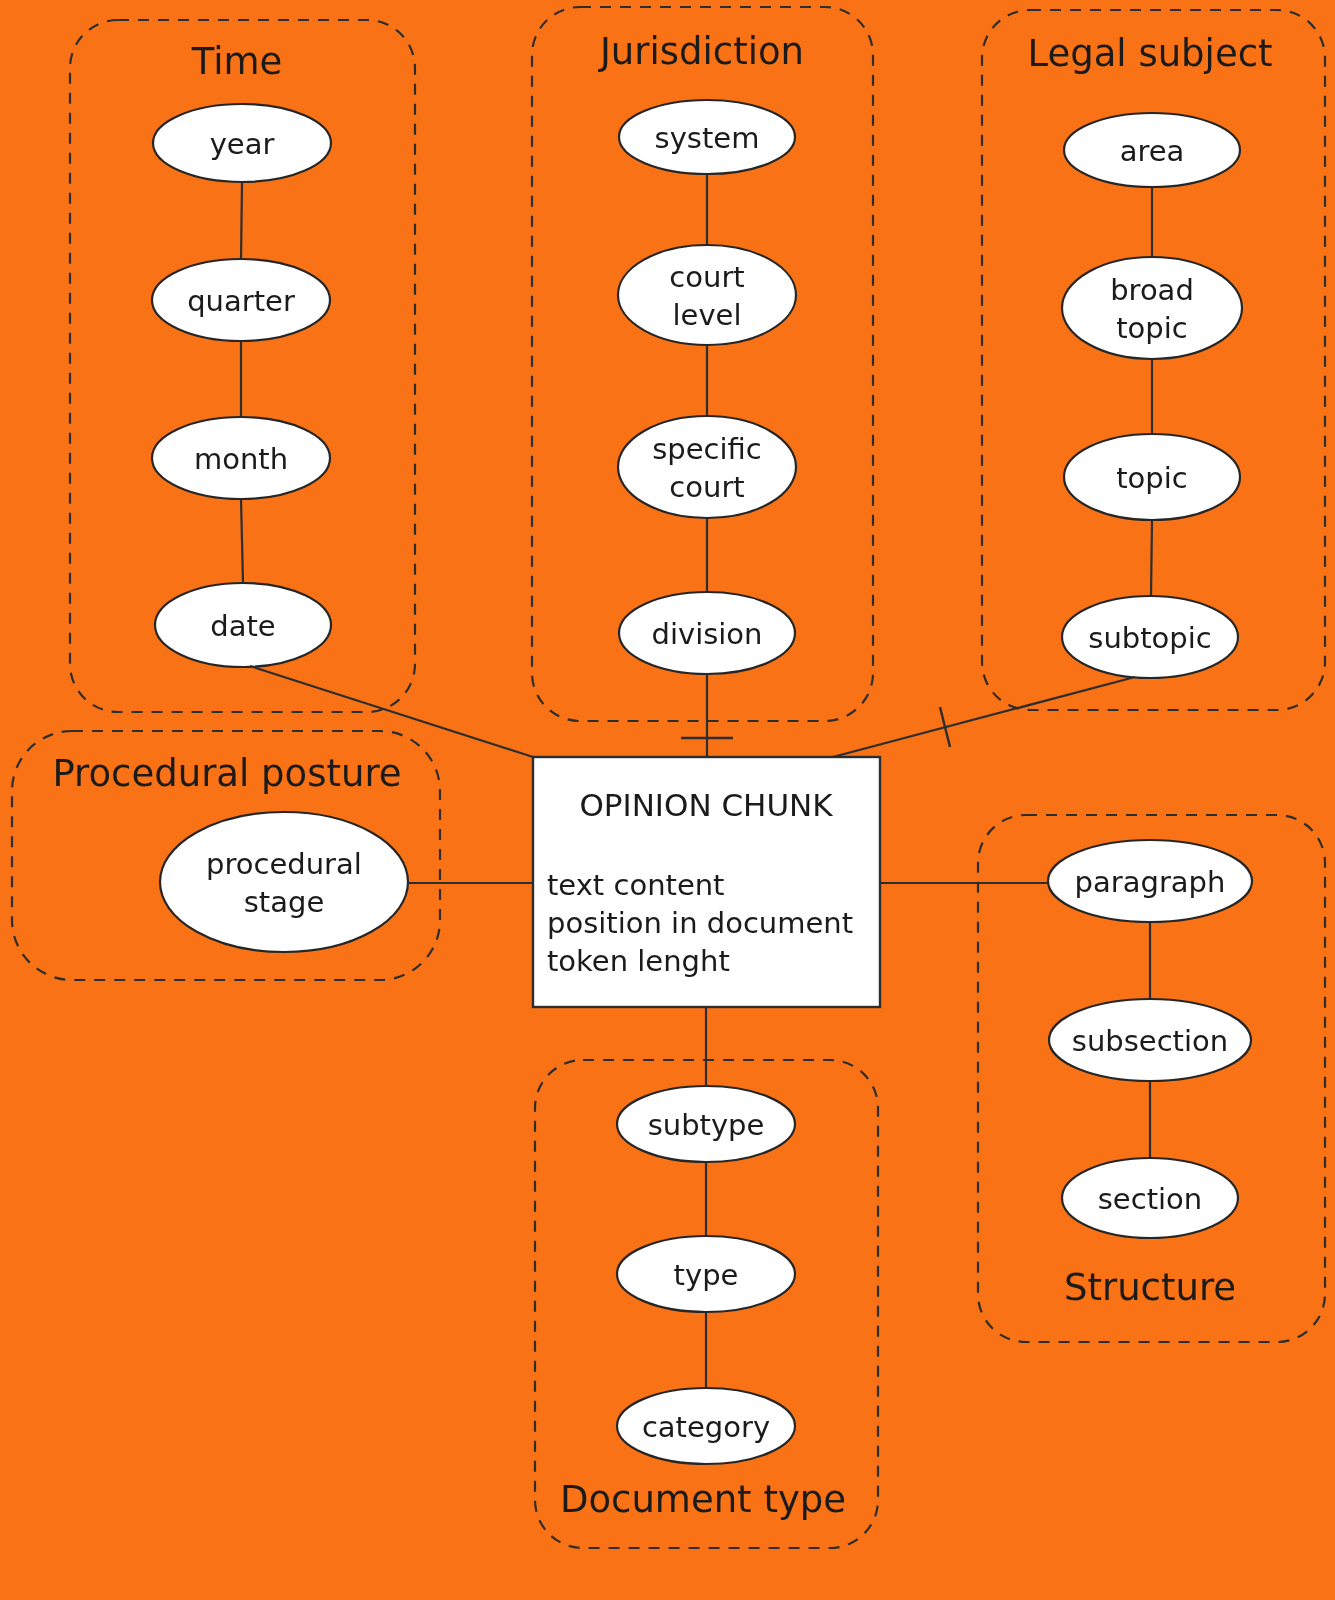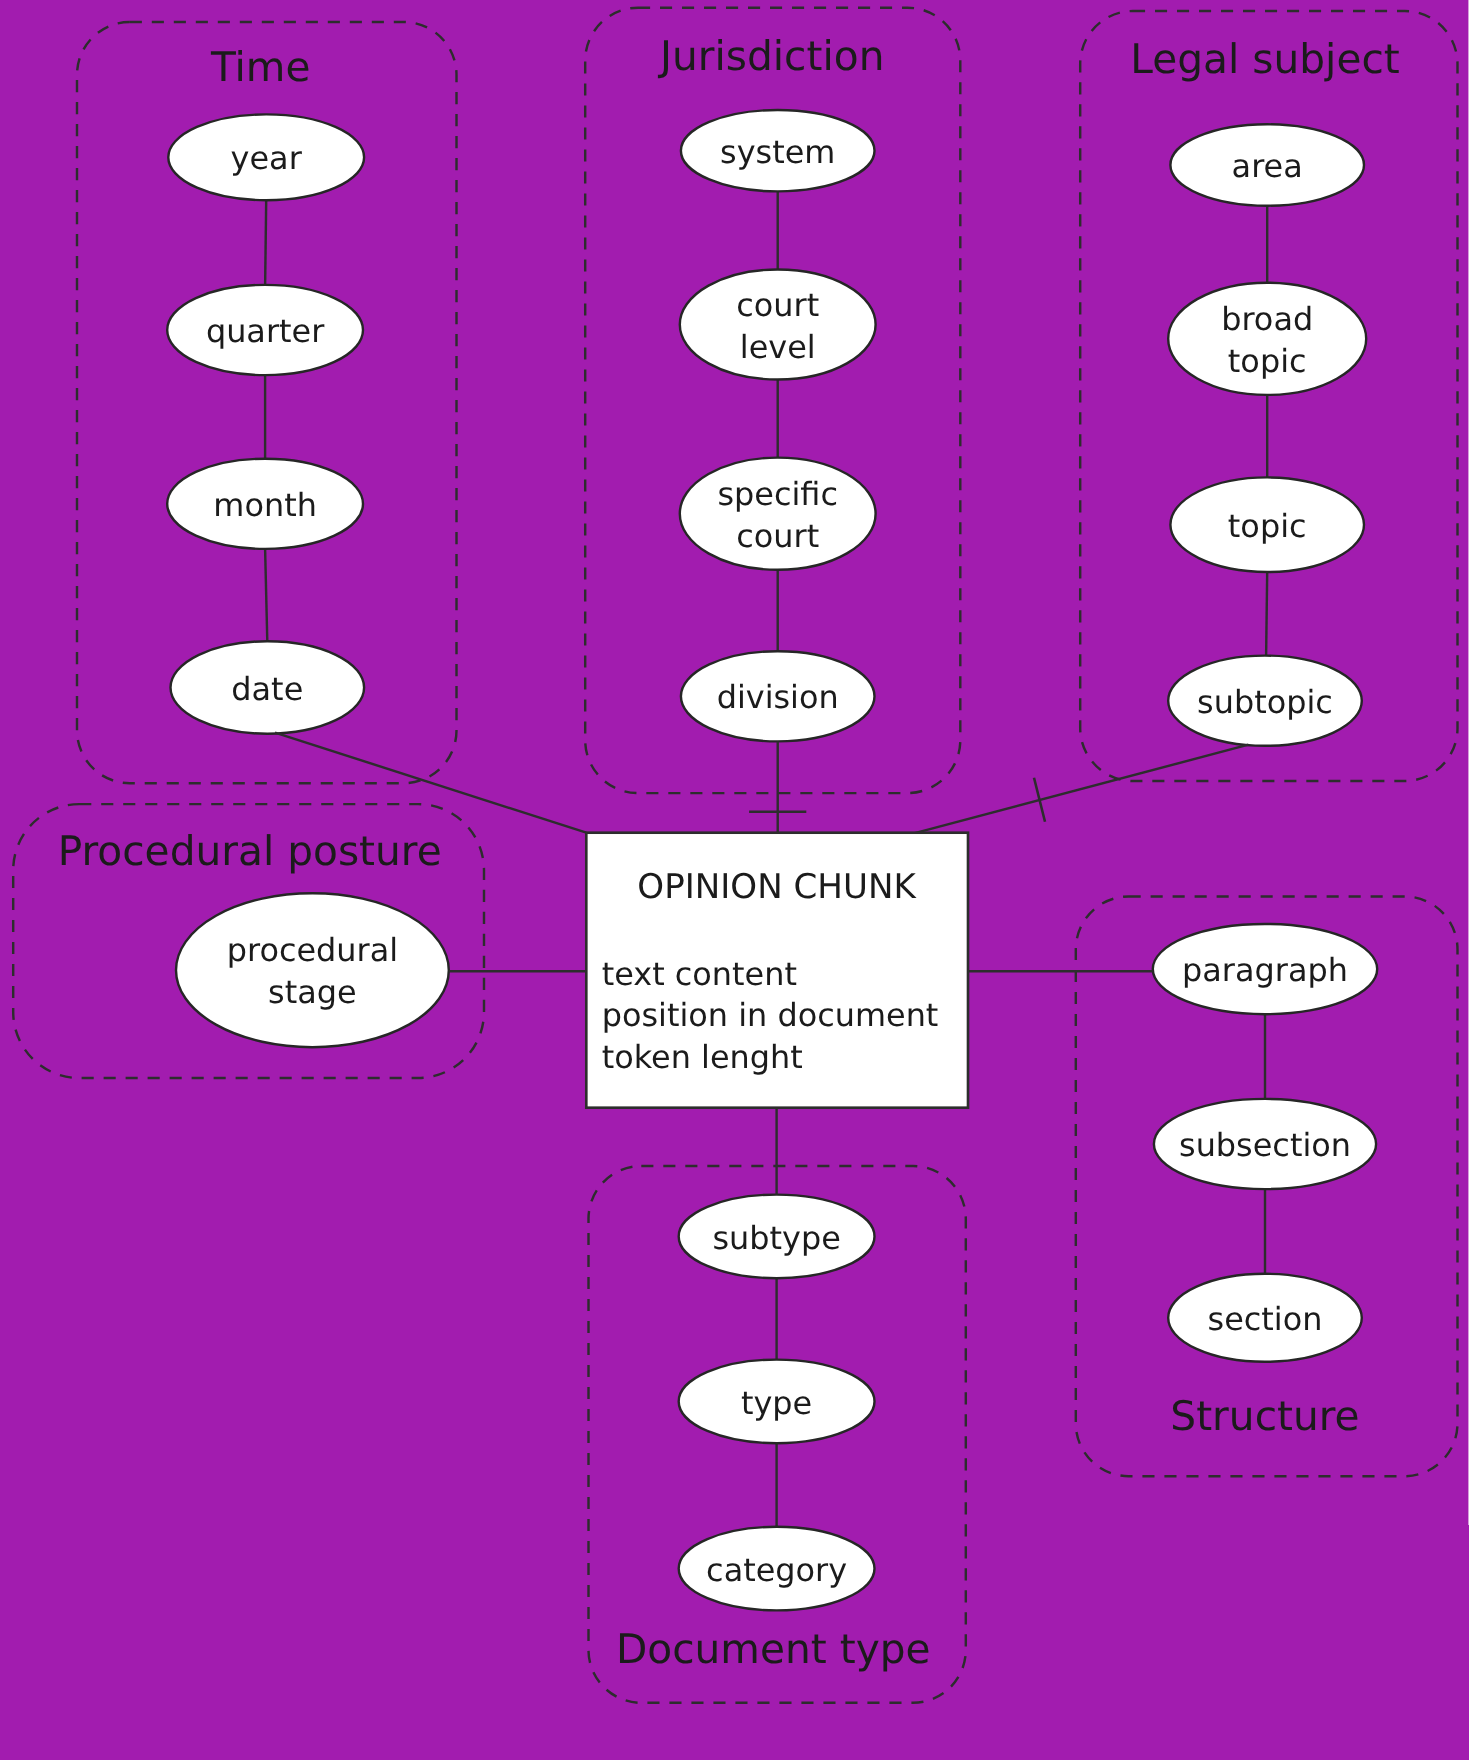--- a/index.html
+++ b/index.html
@@ -4,21 +4,21 @@
 <style>
   html, body {
     margin: 0;
     padding: 0;
     background: #ffffff;
   }
   .canvas {
     width: 1335px;
     height: 1600px;
     position: relative;
-    background: #a21caf;
+    background: #f97316;
     font-family: "DejaVu Sans", "Liberation Sans", sans-serif;
   }
   svg { display: block; }
   .group-border {
     fill: none;
     stroke: #2d2d2d;
     stroke-width: 2.2;
     stroke-dasharray: 11 9;
   }
   .node-ellipse {

